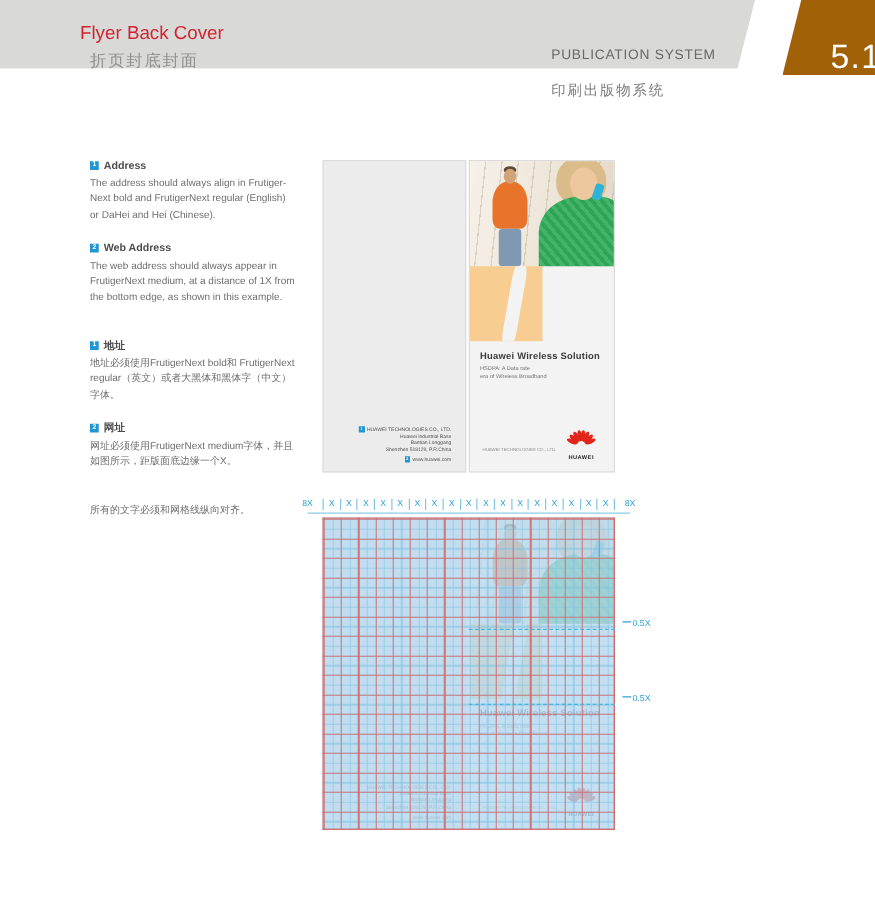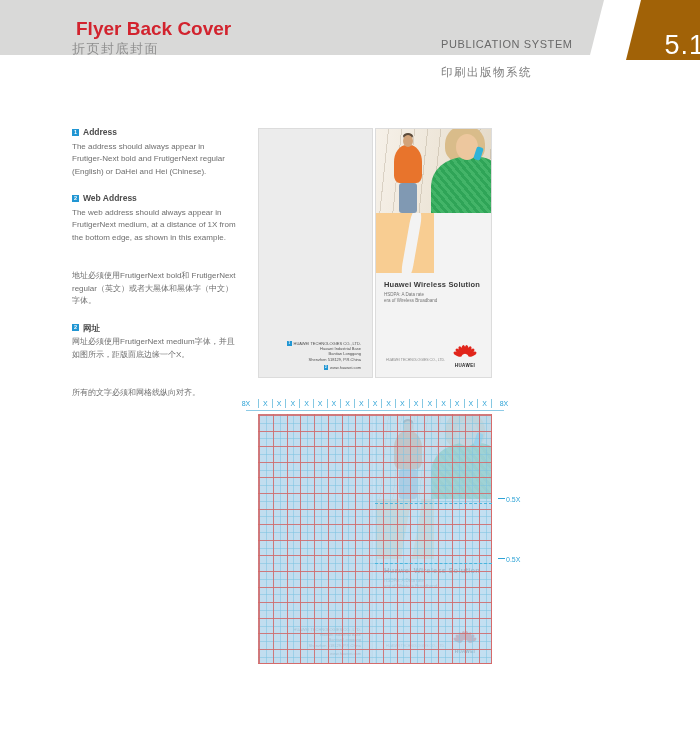--- a/index.html
+++ b/index.html
@@ -6,21 +6,21 @@
   html,body { background:#fff; }
   body { font-family:"Liberation Sans", sans-serif; }
   .page { position:relative; width:700px; height:731px; background:#fff; overflow:hidden; }
 
   
   .hdr-band { position:absolute; left:0; top:9; width:604px; height:55px; background:#d9d9d8;
               clip-path:polygon(0 0,100% 0,calc(100% - 14px) 100%,0 100%); }
   .hdr-box  { position:absolute; left:626px; top:0; width:103px; height:60px; background:#a16207;
               clip-path:polygon(15px 0,100% 0,100% 100%,0 100%); }
   .hdr-page { position:absolute; right:8px; bottom:-1px; color:#fff; font-size:27px; font-weight:400; letter-spacing:1px; }
-  .hdr-title    { position:absolute; left:76px; top:18px; color:#d2232e; font-size:19px; font-weight:700; }
+  .hdr-title    { position:absolute; left:64px; top:18px; color:#d2232e; font-size:15px; font-weight:400; }
   .hdr-title-cn { position:absolute; left:72px; top:40px; color:#8f8f8f; font-size:13px; letter-spacing:1.5px; }
   .hdr-sys      { position:absolute; left:441px; top:38px; color:#696969; font-size:11px; letter-spacing:0.6px; }
   .hdr-sys-cn   { position:absolute; left:441px; top:37px; color:#7d7d7d; font-size:11.5px; letter-spacing:1.5px;margin-top:28px; }
 
   
   .sidebar { position:absolute; left:72px; top:126px; width:164px; color:#6e6e6e; font-size:8px; line-height:12.5px; }
   .sb-head { font-size:8.5px; font-weight:700; color:#4c4c4c; margin-bottom:2px; display:flex; align-items:center; gap:4px; }
   .sb-para { margin-bottom:14px; }
   .sb-note { margin-bottom:14px; }
   .marker { display:inline-block; width:7px; height:7px; background:#2196d3; color:#fff; font-size:5.5px;
@@ -94,27 +94,31 @@
   <div class="hdr-title">Flyer Back Cover</div>
   <div class="hdr-title-cn">折页封底封面</div>
   <div class="hdr-sys">PUBLICATION SYSTEM</div>
   <div class="hdr-sys-cn">印刷出版物系统</div>
 
   <div class="sidebar">
     <div class="sb-head">
       <span class="marker">1</span>
       <span>Address</span>
     </div>
-    <div class="sb-para">The address should always appear in Frutiger-Next bold and FrutigerNext regular (English) or DaHei and Hei (Chinese).</div>
+    <div class="sb-para">The address should always align in Frutiger-Next bold and FrutigerNext regular (English) or DaHei and Hei (Chinese).</div>
     <div class="sb-head">
       <span class="marker">2</span>
       <span>Web Address</span>
     </div>
     <div class="sb-para">The web address should always appear in FrutigerNext medium, at a distance of 1X from the bottom edge, as shown in this example.</div>
     <div class="gap-lg"></div>
+    <div class="sb-head">
+      <span class="marker">1</span>
+      <span>地址</span>
+    </div>
     <div class="sb-para">地址必须使用FrutigerNext bold和 FrutigerNext regular（英文）或者大黑体和黑体字（中文）字体。</div>
     <div class="sb-head">
       <span class="marker">2</span>
       <span>网址</span>
     </div>
     <div class="sb-para">网址必须使用FrutigerNext medium字体，并且如图所示，距版面底边缘一个X。</div>
     <div class="gap-lg"></div>
     <div class="sb-note">所有的文字必须和网格线纵向对齐。</div>
   </div>
 

